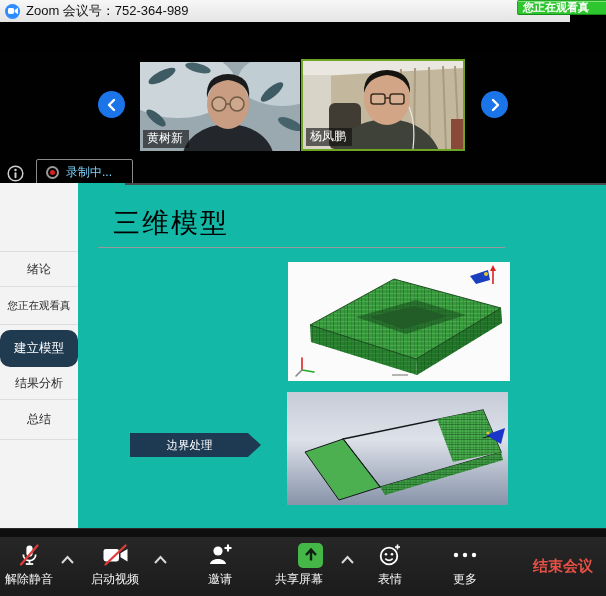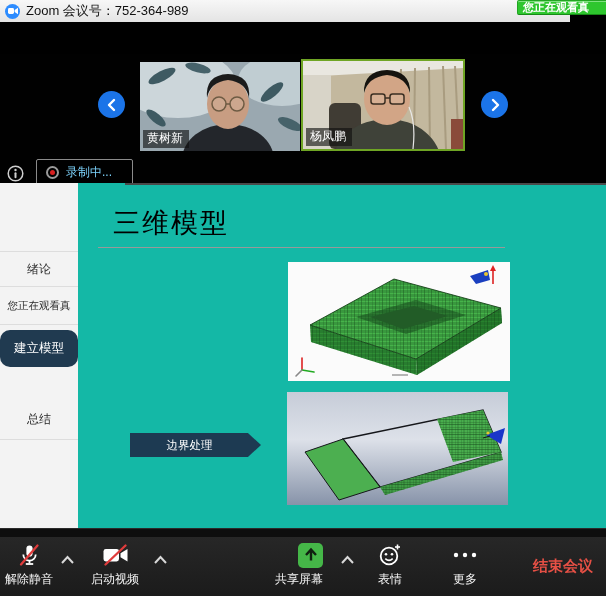--- a/index.html
+++ b/index.html
@@ -163,20 +163,21 @@
     </div>
     <div class="strip-dash"></div>
   </div>
 
   <div class="share-screen">
     <div class="slide-sidebar">
       <div class="sb-row sb-sep" style="top:0;height:69px;"></div>
       <div class="sb-row sb-sep" style="top:69px;height:35px;">绪论</div>
       <div class="sb-row sb-sep sb-long" style="top:104px;height:38px;">您正在观看真</div>
       <div class="sb-row sb-active" style="top:147px;height:37px;border-radius:10px;">建立模型</div>
+      <div class="sb-row sb-sep" style="top:184px;height:33px;">结果分析</div>
       <div class="sb-row sb-sep" style="top:217px;height:40px;">总结</div>
     </div>
     <div class="active-marker"></div>
 
     <div class="slide-main">
       <div class="main-topline"></div>
       <div class="slide-title">三维模型</div>
       <div class="title-rule"></div>
 
       <div class="callout callout2">边界处理</div>
@@ -275,20 +276,31 @@
         </svg>
       </div>
       <div class="tb-label">启动视频</div>
     </div>
     <div class="tb-chevron" style="left:151px;">
       <svg width="15" height="10" viewBox="0 0 15 10">
           <polyline points="2,8 7.5,2 13,8" fill="none" stroke="#d8d8d8" stroke-width="2"></polyline>
         </svg>
     </div>
 
+    <div class="tb-btn" style="left:192px;width:56px;">
+      <div class="tb-icon">
+        <svg width="25" height="24" viewBox="0 0 25 24">
+          <circle cx="10" cy="8" r="4.6" fill="#fff"></circle>
+          <path d="M2,21 C3,14.4 17,14.4 18,21 Z" fill="#fff"></path>
+          <line x1="16.5" y1="5" x2="23.5" y2="5" stroke="#fff" stroke-width="2.1"></line>
+          <line x1="20" y1="1.5" x2="20" y2="8.5" stroke="#fff" stroke-width="2.1"></line>
+        </svg>
+      </div>
+      <div class="tb-label">邀请</div>
+    </div>
 
     <div class="tb-btn" style="left:267px;width:56px;align-items:flex-end;">
       <div class="tb-icon">
         <span class="share-sq">
           <svg width="16" height="16" viewBox="0 0 16 16">
             <line x1="8" y1="13.5" x2="8" y2="4" stroke="#102010" stroke-width="2.4"></line>
             <polyline points="3,8 8,2.6 13,8" fill="none" stroke="#102010" stroke-width="2.4"></polyline>
           </svg>
         </span>
       </div>

